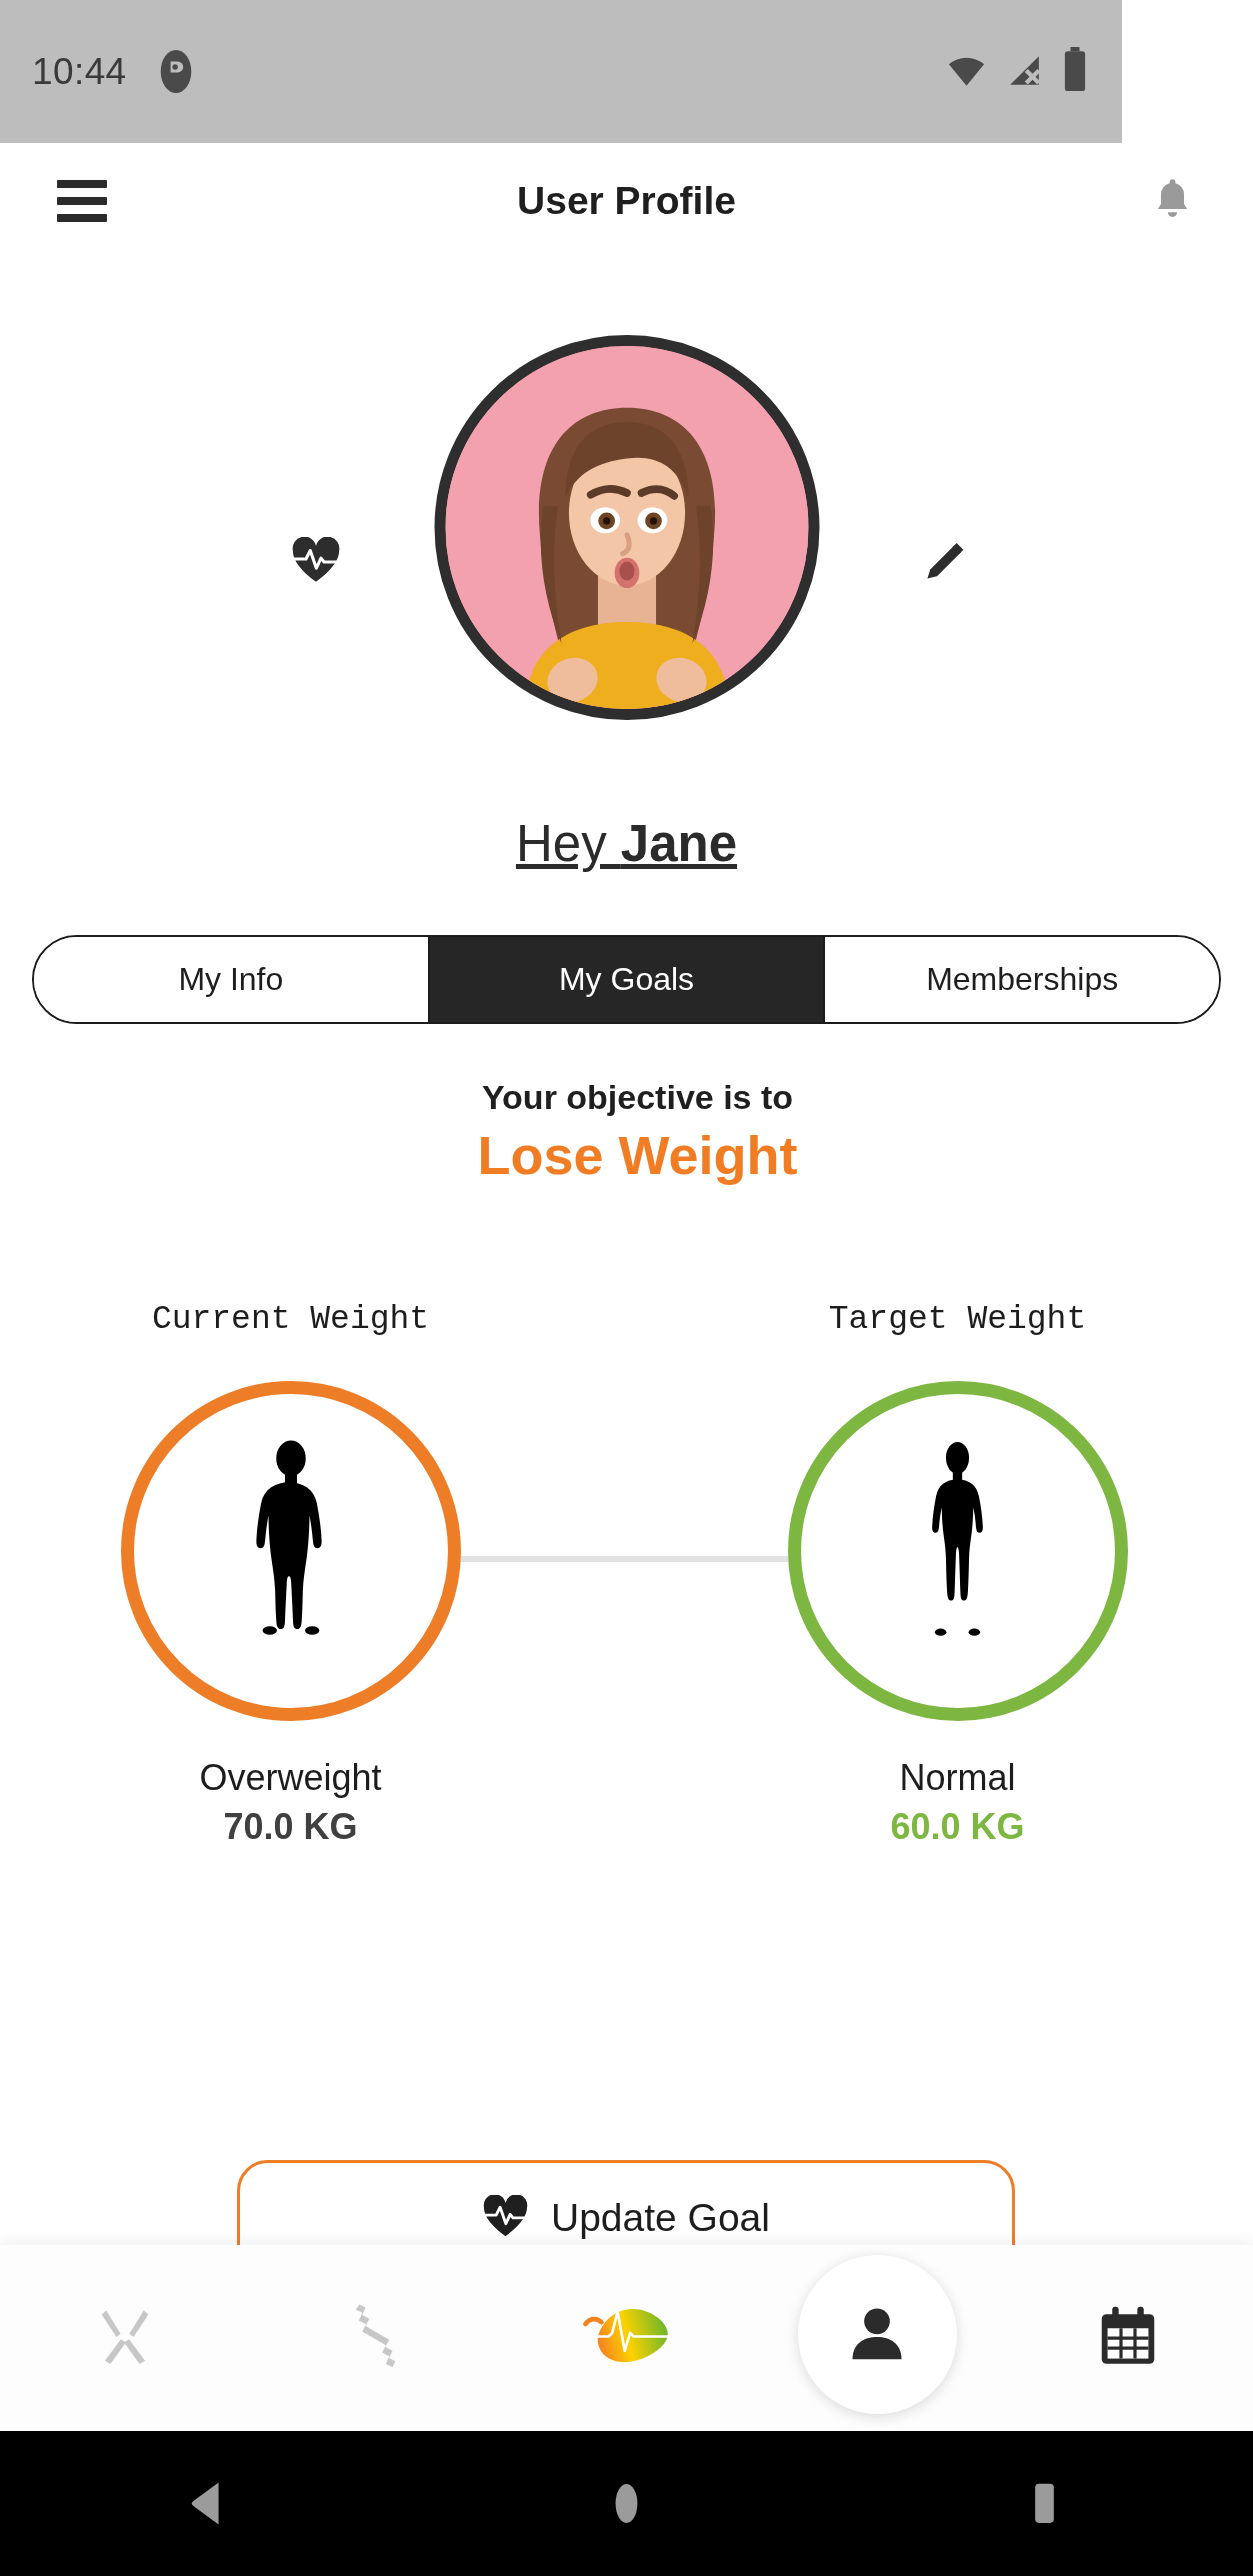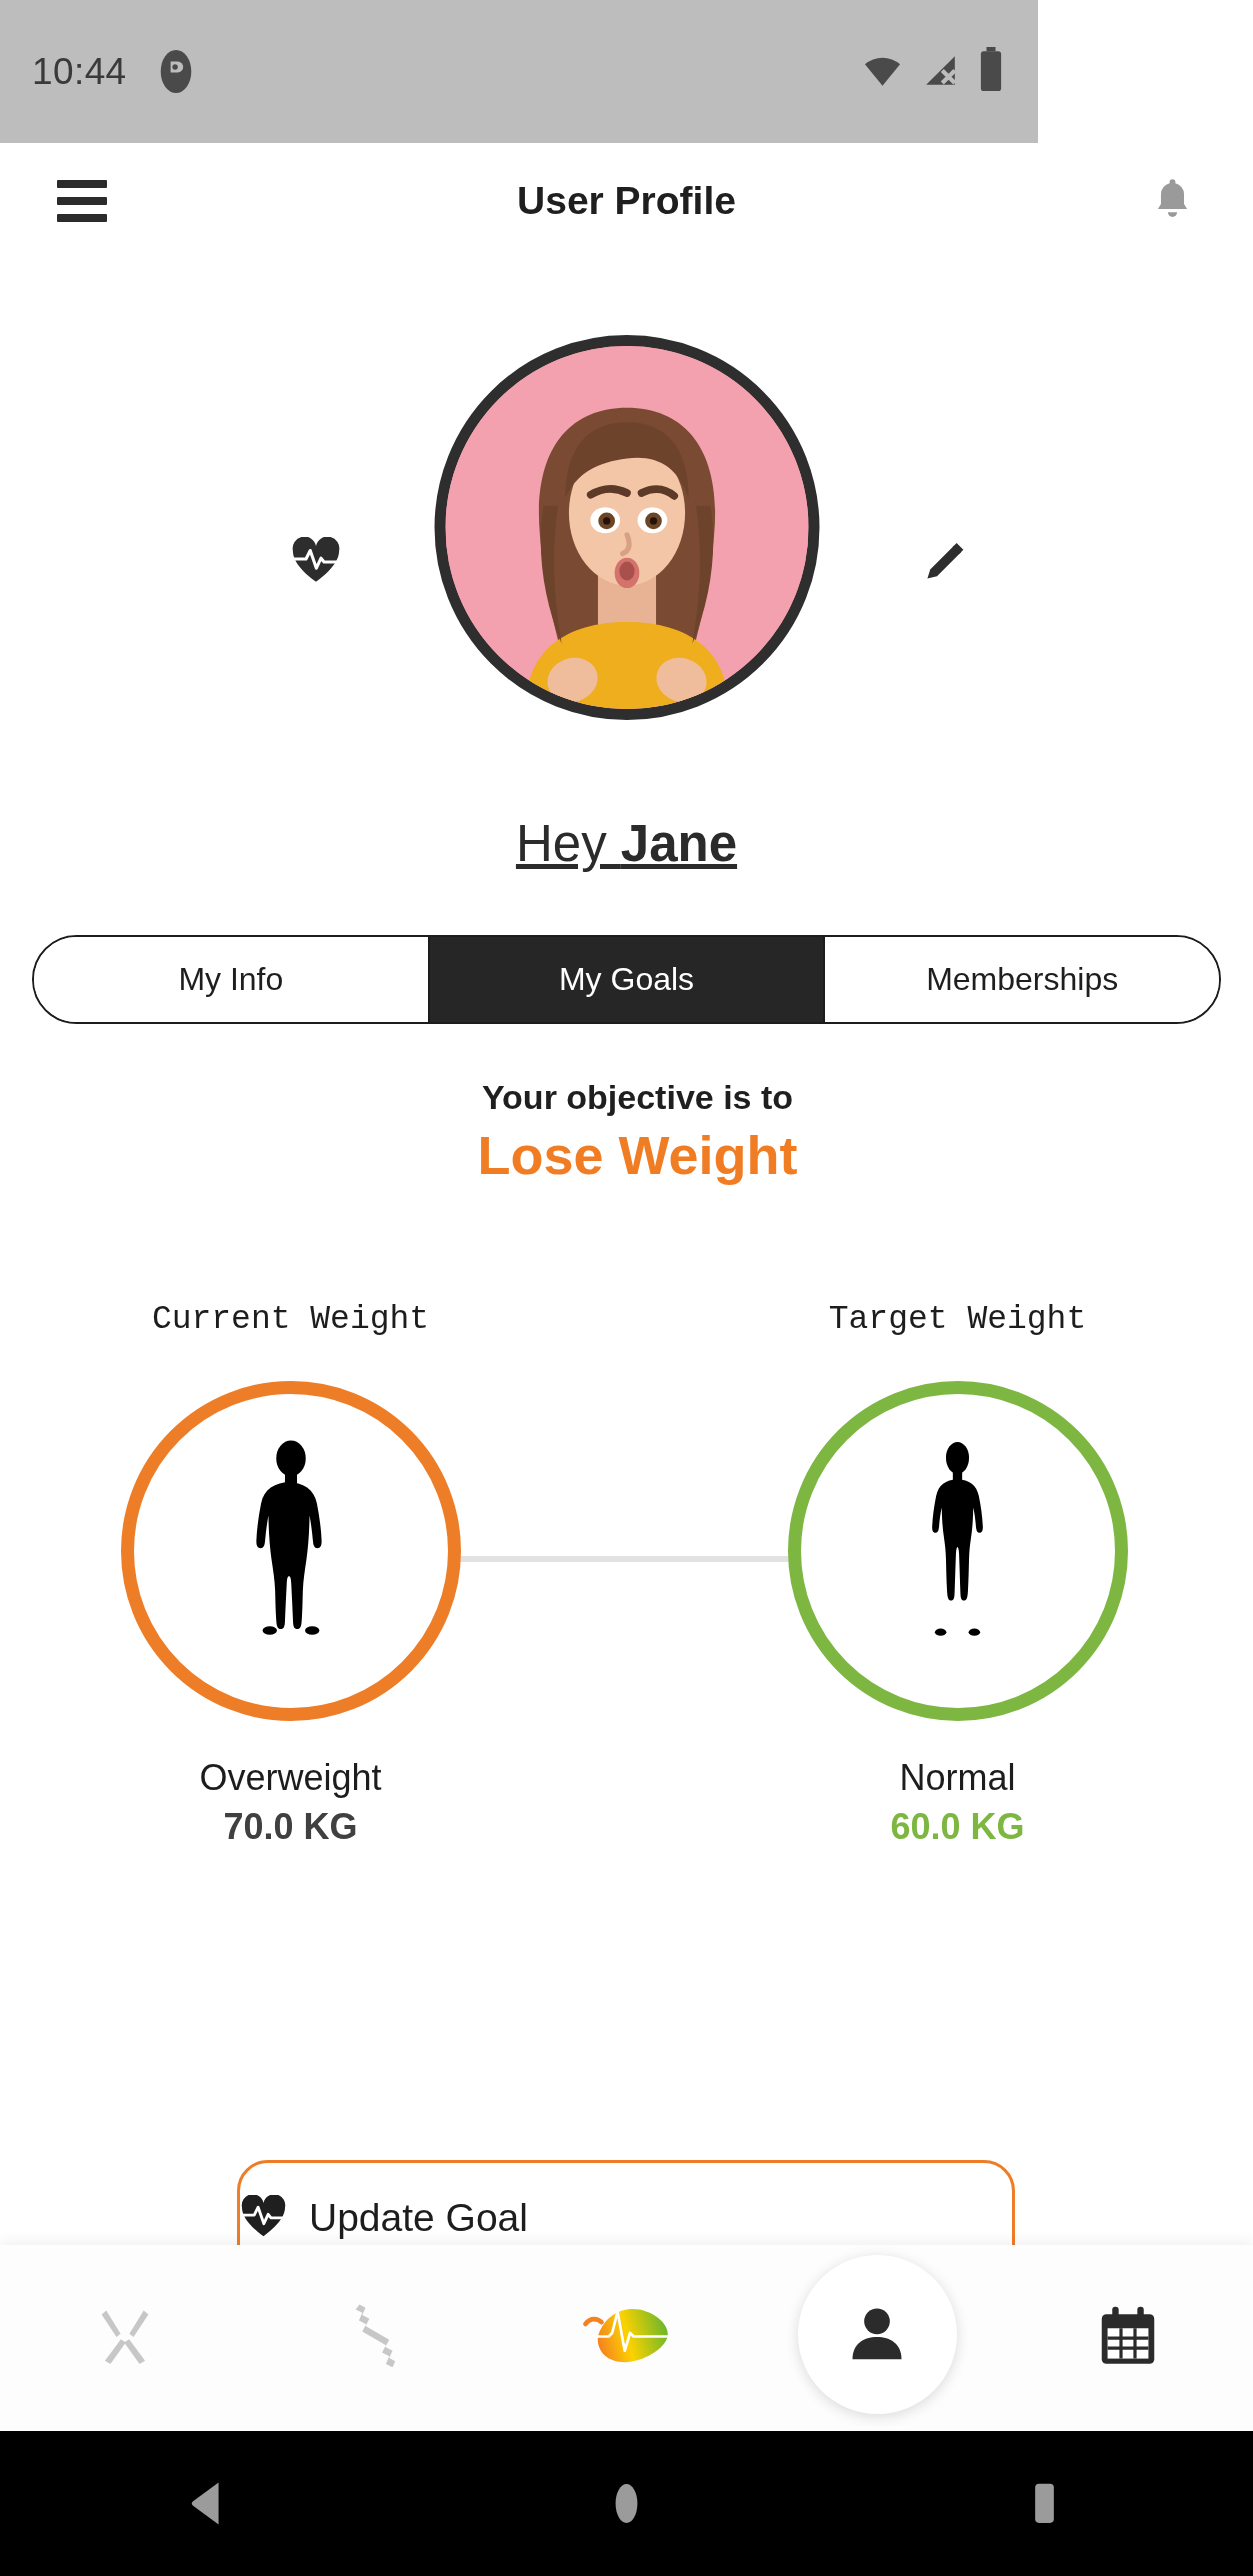--- a/index.html
+++ b/index.html
@@ -6,21 +6,21 @@
   html, body {
     width:1253px; height:2576px;
     font-family:"Liberation Sans", sans-serif;
     background:#ffffff;
     overflow:hidden;
   }
   .phone { position:relative; width:1253px; height:2576px; background:#fff; }
 
   
   .statusbar {
-    position:absolute; top:0; left:0; width:1038px; height:143px;
+    position:absolute; top:0; left:0; width:1122px; height:143px;
     background:#bdbdbd; display:flex; align-items:center;
     padding:0 32px;
   }
   .sb-time { font-size:37px; color:#3a3a3a; letter-spacing:0.4px; }
   .sb-appicon { margin-left:30px; width:38px; height:47px; display:flex; align-items:center; justify-content:center; }
   .sb-spacer { flex:1; }
   .sb-right { display:flex; align-items:center; gap:14.3px; }
 
   
   .appbar {
@@ -96,21 +96,21 @@
 
   
   .bmi { position:absolute; top:1928px; left:0; width:1253px; text-align:center; }
   .bmi-main { font-size:55px; font-weight:bold; color:#1f1f1f; }
   .bmi-sub  { font-size:33px; color:#2b2b2b; margin-top:10.7px; }
 
   
   .update-btn {
     position:absolute; top:2160px; left:237px; width:778px; height:116px;
     border:3.6px solid #ee7d28; border-radius:31px; background:#fff;
-    display:flex; align-items:center; gap:22px;
+    display:flex; align-items:center; justify-content:center; gap:22px;
     cursor:pointer;
   }
   .update-btn .lbl { font-size:39px; color:#1d1d1d; }
 
   
   .bottomnav {
     position:absolute; top:2245px; left:0; width:1253px; height:186px;
     background:#fdfdfd; display:flex; align-items:center;
     box-shadow:0 -3.6px 12.5px rgba(0,0,0,.06); z-index:5;
   }

